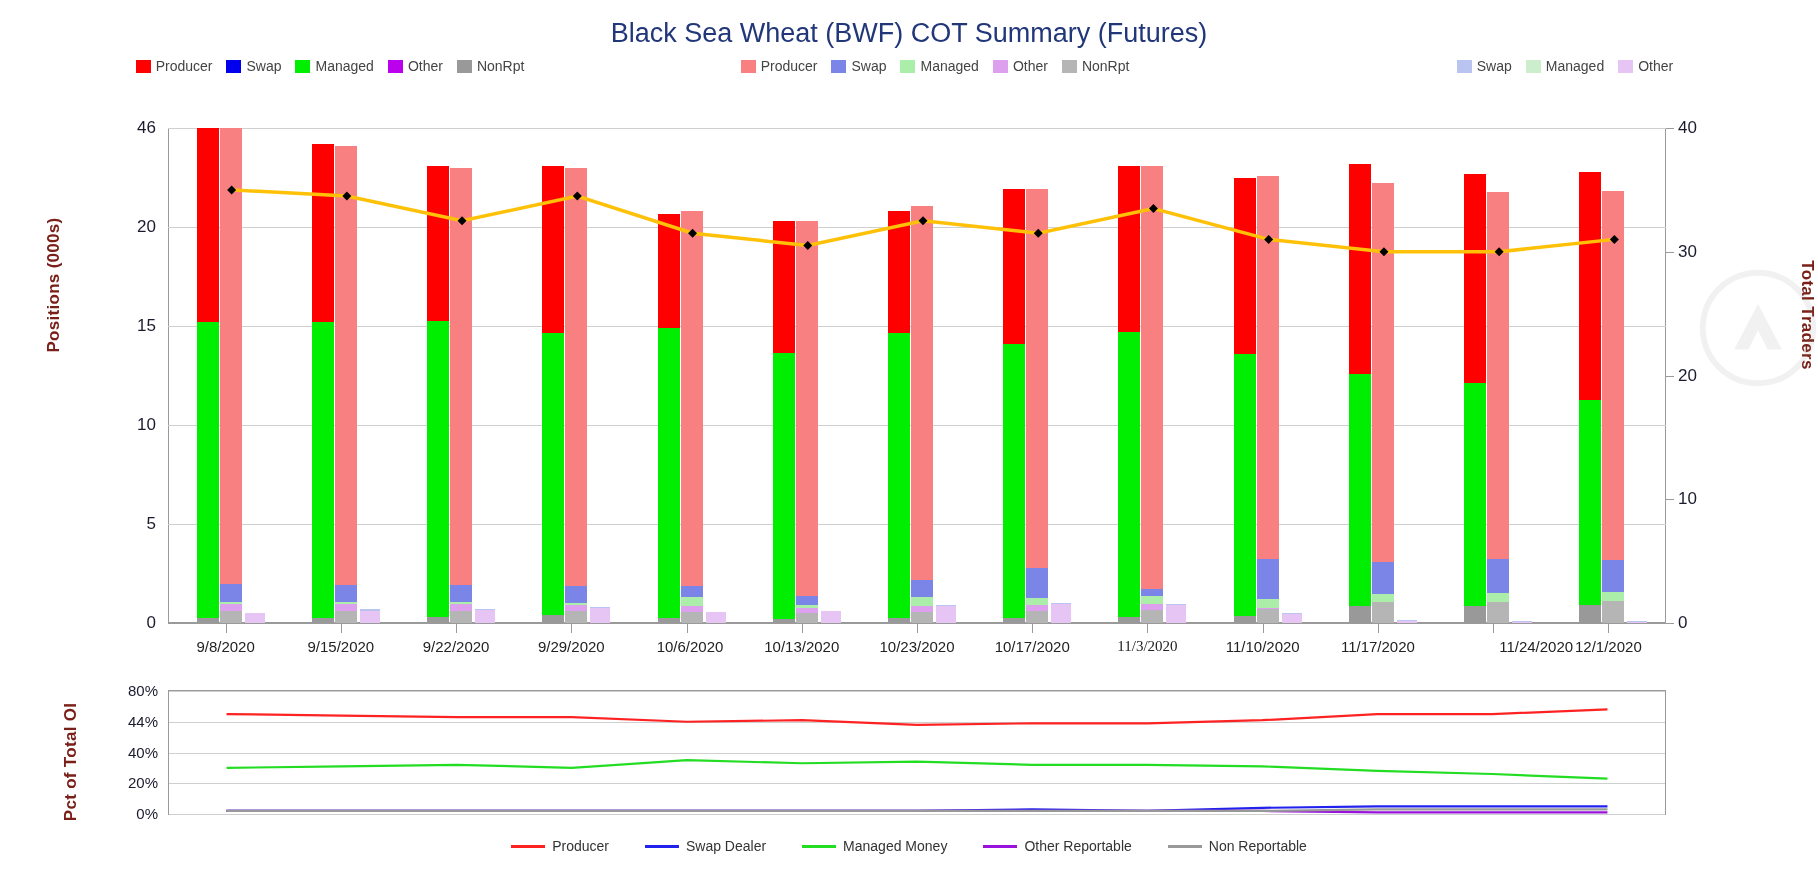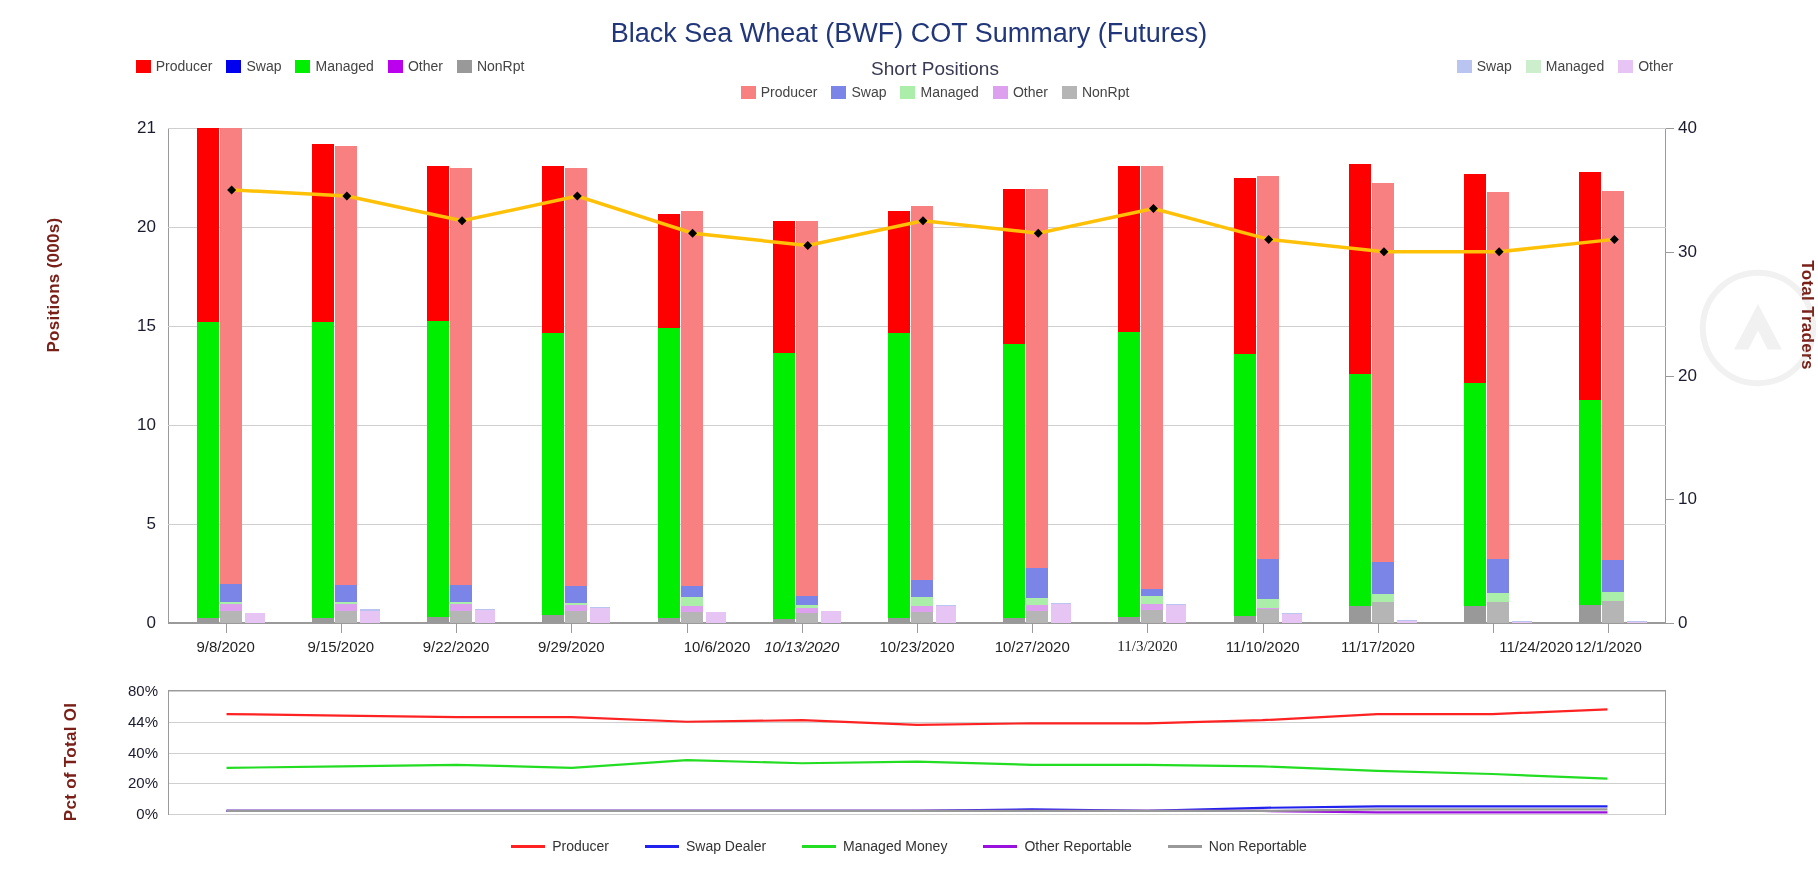--- a/index.html
+++ b/index.html
@@ -80,21 +80,20 @@
       <span class="legend-label">Other</span>
     </div>
     <div class="legend-item">
       <span class="legend-swatch" style="background:#999999"></span>
       <span class="legend-label">NonRpt</span>
     </div>
   </div>
 </div>
 
 <div class="legend-group" id="legend-short" style="left:720px;top:58px;width:430px;">
-  <div class="legend-heading">Short Positions</div>
   <div class="legend-items">
     <div class="legend-item">
       <span class="legend-swatch" style="background:#f98080"></span>
       <span class="legend-label">Producer</span>
     </div>
     <div class="legend-item">
       <span class="legend-swatch" style="background:#7b85e8"></span>
       <span class="legend-label">Swap</span>
     </div>
     <div class="legend-item">
@@ -127,21 +126,21 @@
       <span class="legend-label">Other</span>
     </div>
   </div>
 </div>
 
 <div class="axis-title" id="y-axis-title-left">Positions (000s)</div>
 <div class="axis-title" id="y-axis-title-right">Total Traders</div>
 <div class="axis-title" id="pct-axis-title">Pct of Total OI</div>
 
 <div class="ylabels-left" id="ylabels-left" style="top:128px;height:495px;">
-    <div style="top: 0px;">21</div>
+    <div style="top: 0px;">46</div>
     <div style="top: 99px;">20</div>
     <div style="top: 198px;">15</div>
     <div style="top: 297px;">10</div>
     <div style="top: 396px;">5</div>
     <div style="top: 495px;">0</div>
   </div>
 <div class="ylabels-right" id="ylabels-right" style="top:128px;height:495px;">
     <div style="top: 0px;">40</div>
     <div style="top: 123.75px;">30</div>
     <div style="top: 247.5px;">20</div>
@@ -385,24 +384,24 @@
     <circle cx="50" cy="50" r="46" fill="none" stroke="#808080" stroke-width="5"></circle>
     <path d="M30 68 L50 30 L70 68 L58 68 L50 52 L42 68 Z" fill="#808080"></path>
   </svg>
 </div>
 
 <div class="xlabels" id="xlabels">
     <span style="left: 57.6154px;">9/8/2020</span>
     <span style="left: 172.846px;">9/15/2020</span>
     <span style="left: 288.077px;">9/22/2020</span>
     <span style="left: 403.308px;">9/29/2020</span>
-    <span style="left: 549px;">10/6/2020</span>
-    <span style="left: 633.769px; font-style: italic;">10/13/2020</span>
+    <span style="left: 522px;">10/6/2020</span>
+    <span style="left: 633.769px;">10/13/2020</span>
     <span style="left: 749px;">10/23/2020</span>
-    <span style="left: 864.231px;">10/27/2020</span>
+    <span style="left: 864.231px;">10/17/2020</span>
     <span style="left: 979.462px; font-family: Liberation Serif, serif;">11/3/2020</span>
     <span style="left: 1094.69px;">11/10/2020</span>
     <span style="left: 1209.92px;">11/17/2020</span>
     <span style="left: 1325.15px; margin-left: 43px;">11/24/2020</span>
     <span style="left: 1440.38px;">12/1/2020</span>
   </div>
 <div id="xticks">
     <div class="xtick" style="left: 225.615px;"></div>
     <div class="xtick" style="left: 340.846px;"></div>
     <div class="xtick" style="left: 456.077px;"></div>

